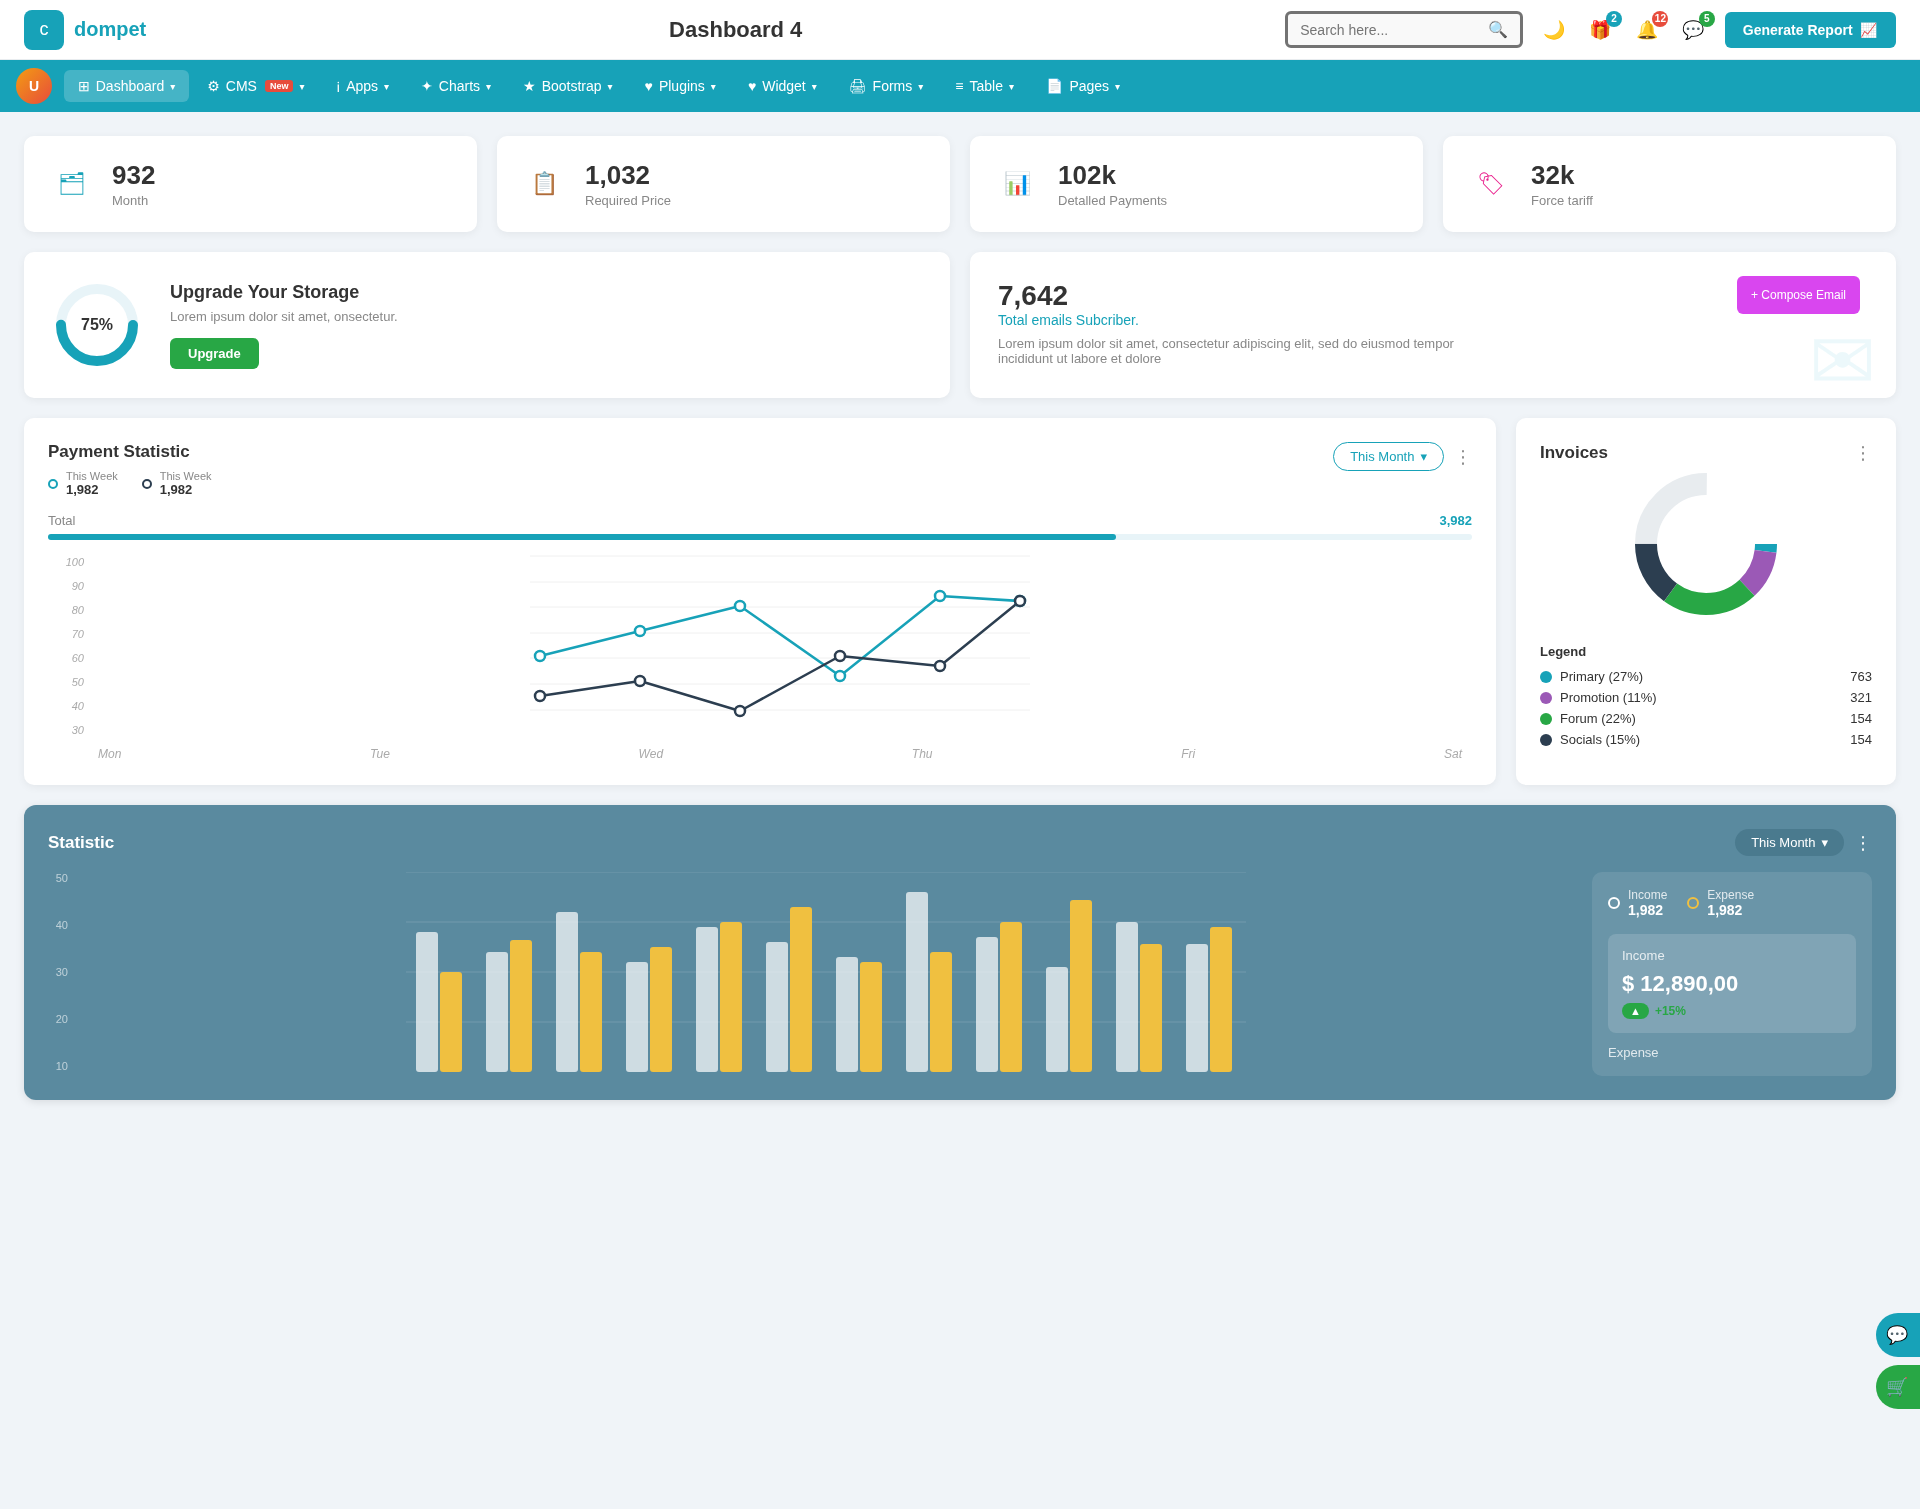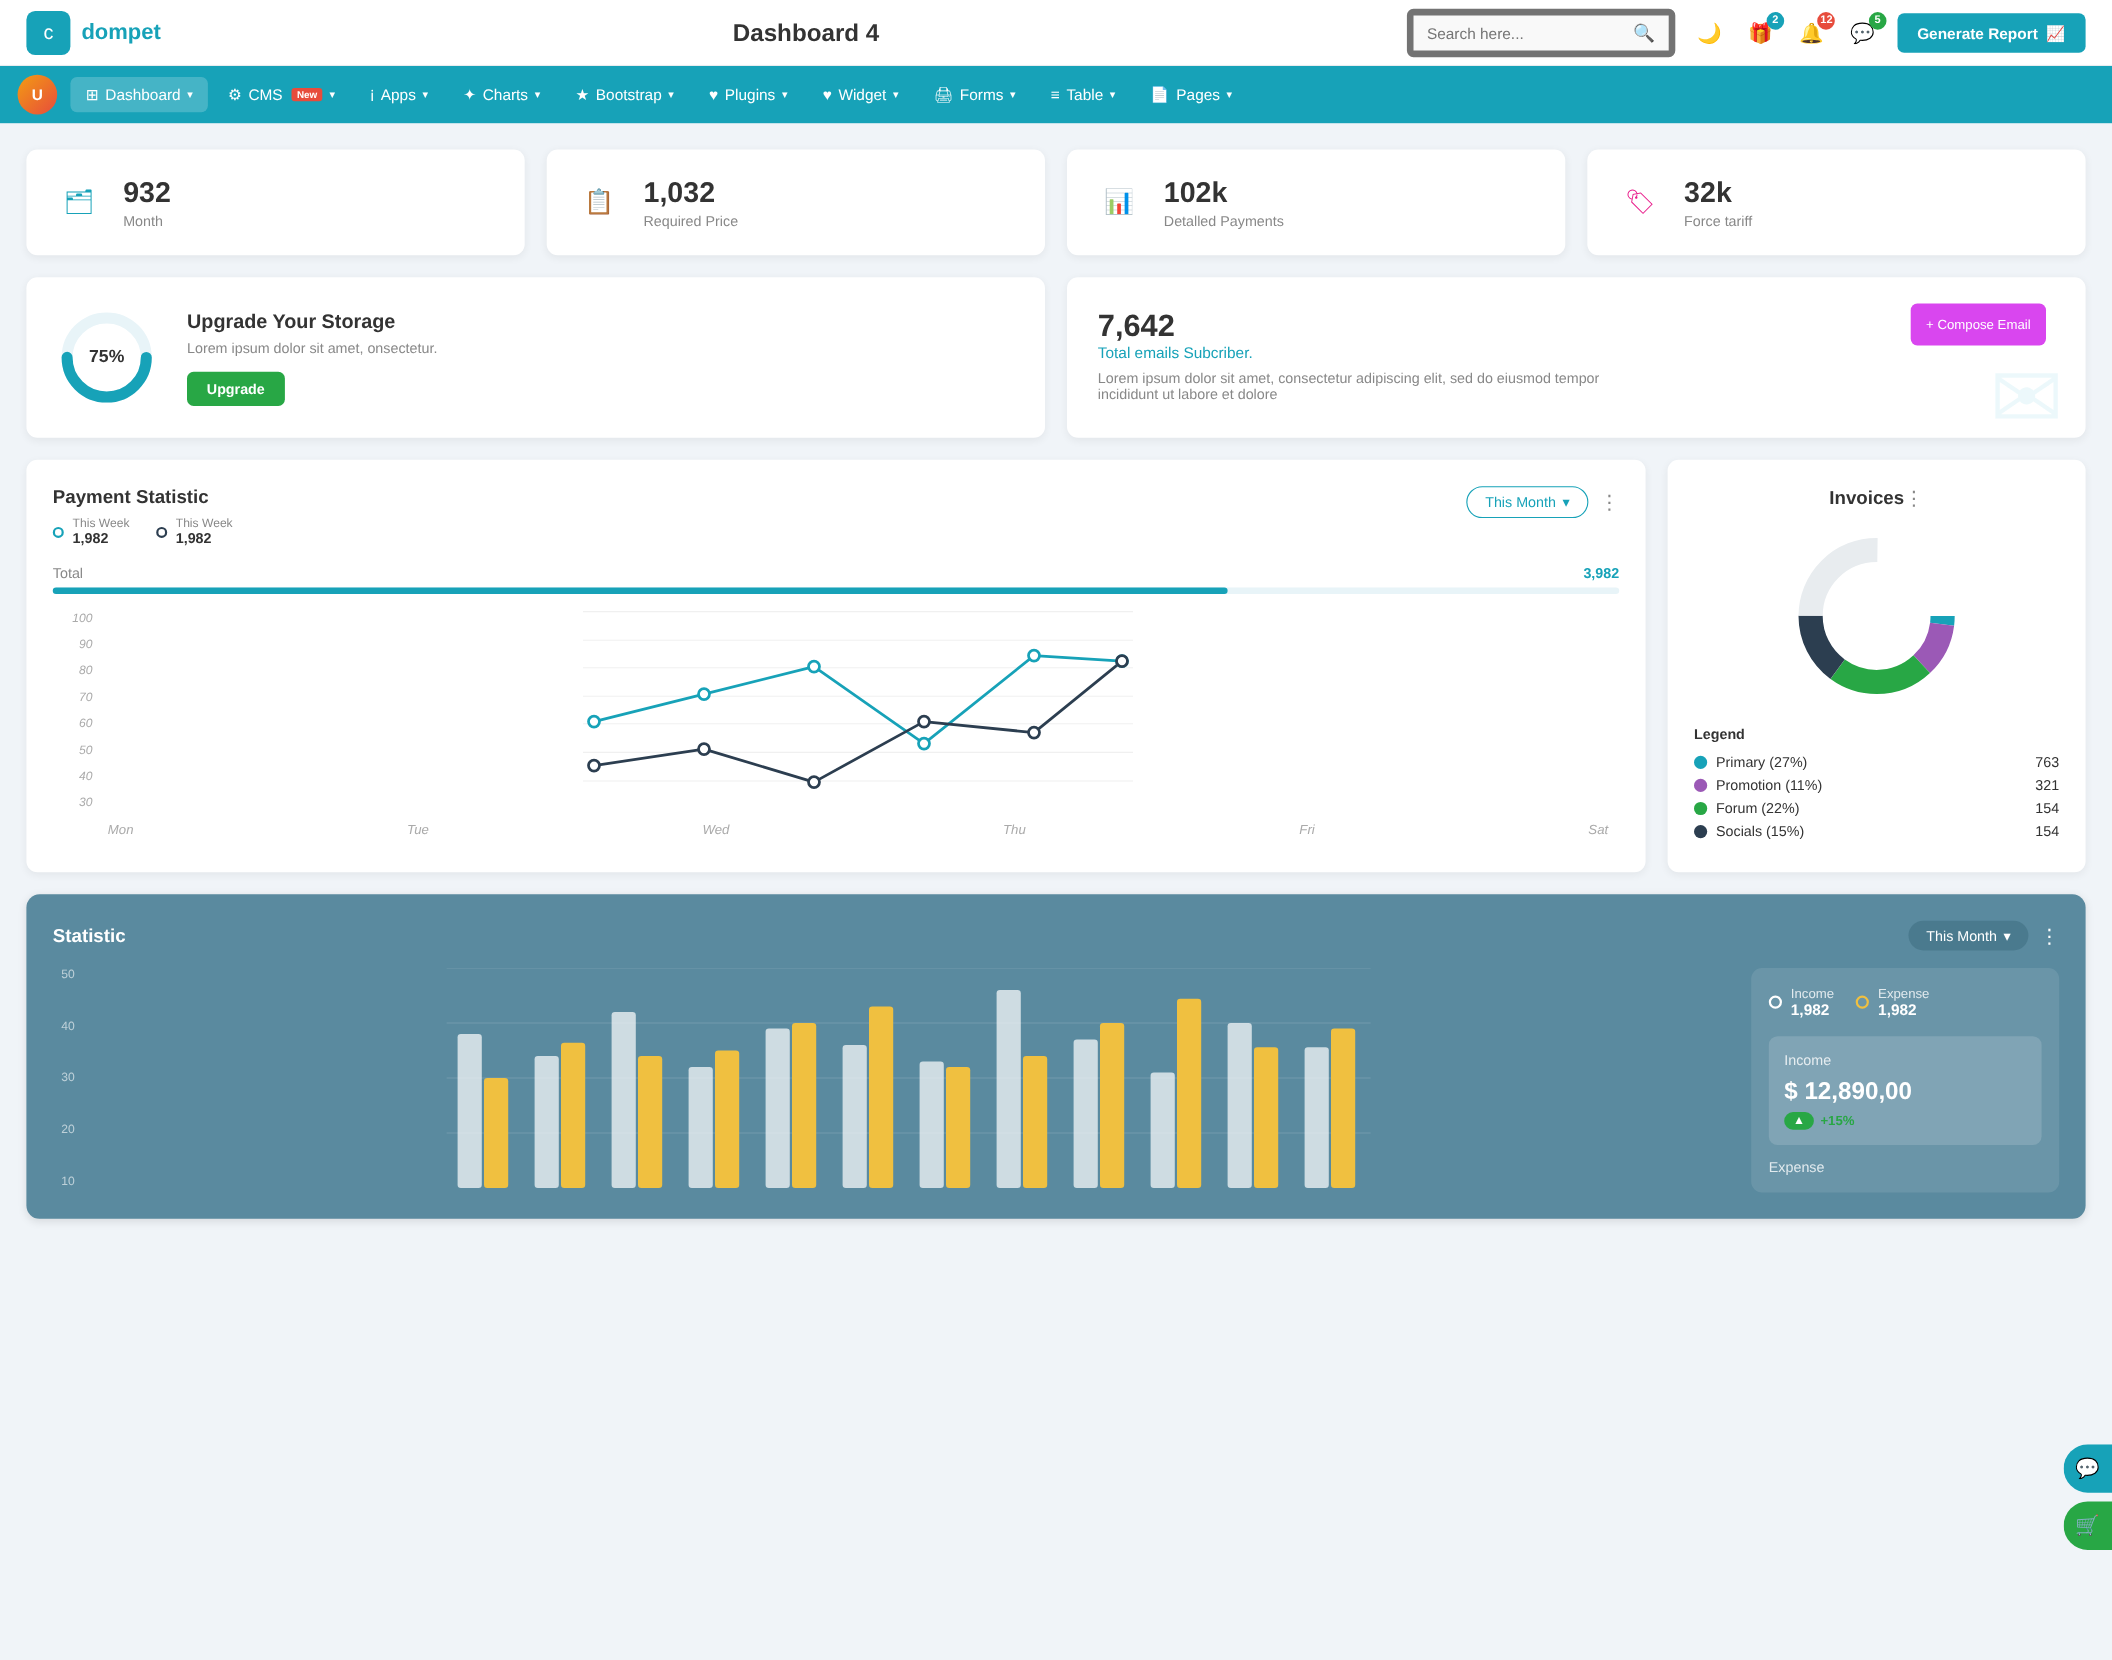--- a/index.html
+++ b/index.html
@@ -13,21 +13,21 @@
     }
     .logo-area { display: flex; align-items: center; gap: 10px; }
     .logo-icon {
       width: 40px; height: 40px; background: #17a2b8; border-radius: 8px;
       display: flex; align-items: center; justify-content: center; color: #fff; font-size: 18px;
     }
     .logo-text { font-size: 20px; font-weight: 700; color: #17a2b8; }
     .page-title { font-size: 22px; font-weight: 600; color: #333; margin-left: 40px; }
     .header-right { display: flex; align-items: center; gap: 16px; }
     .search-box {
-      display: flex; align-items: center; border: 6px solid #737373; border-radius: 6px;
+      display: flex; align-items: center; border: 3px solid #737373; border-radius: 6px;
       padding: 6px 12px; gap: 8px; background: #f9f9f9;
     }
     .search-box input { border: none; background: transparent; outline: none; font-size: 14px; width: 180px; }
     .search-icon { color: #999; font-size: 16px; }
     .header-icon-btn {
       position: relative; background: none; border: none; cursor: pointer;
       font-size: 18px; color: #555; padding: 4px;
     }
     .badge {
       position: absolute; top: -4px; right: -6px;
@@ -154,21 +154,21 @@
     .total-val { color: #17a2b8; font-weight: 700; }
     .progress-bar-bg { background: #e8f4f8; border-radius: 4px; height: 6px; margin-bottom: 16px; }
     .progress-bar-fill { background: #17a2b8; height: 6px; border-radius: 4px; width: 75%; }
     .x-axis-labels { display: flex; justify-content: space-between; margin-top: 8px; font-size: 12px; color: #aaa; padding: 0 10px; }
 
     
     .invoices-card {
       background: #fff; border-radius: 10px; padding: 24px;
       box-shadow: 0 2px 8px rgba(0,0,0,0.06);
     }
-    .invoices-header { display: flex; justify-content: center; align-items: center; margin-bottom: 16px; }
+    .invoices-header { display: flex; justify-content: space-between; align-items: center; }
     .invoices-title { font-size: 17px; font-weight: 700; }
     .donut-chart-container { display: flex; justify-content: center; margin-bottom: 20px; }
     .legend-section { font-weight: 700; font-size: 13px; margin-bottom: 10px; }
     .legend-row { display: flex; align-items: center; justify-content: space-between; margin-bottom: 6px; font-size: 13px; }
     .legend-left { display: flex; align-items: center; gap: 8px; }
     .legend-color { width: 12px; height: 12px; border-radius: 50%; }
     .legend-color.teal { background: #17a2b8; }
     .legend-color.purple { background: #9b59b6; }
     .legend-color.green { background: #28a745; }
     .legend-color.dark { background: #2c3e50; }

